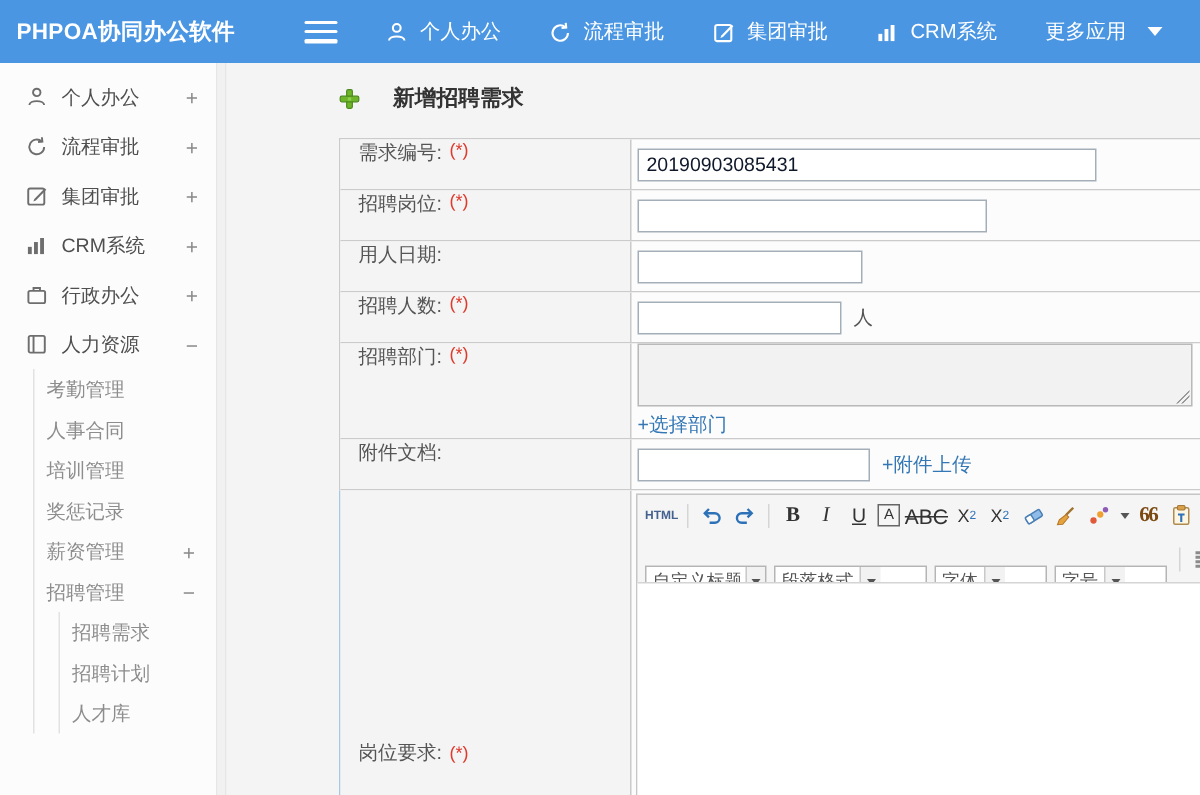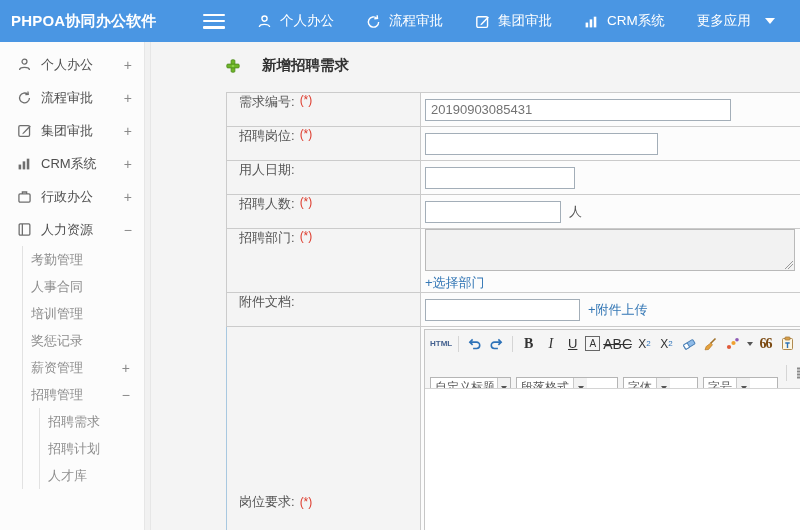--- a/index.html
+++ b/index.html
@@ -42,21 +42,21 @@
   .frow:last-child { border-bottom:none; }
   .flabel { width:194px; flex:none; border-right:1px solid #cbcbcb; background:#f4f4f4; display:flex; align-items:flex-start; padding-left:12px; font-size:13px; color:#555; }
   .req { color:#dd3b2d; margin-left:5px; font-size:12px; }
   .fvalue { flex:1; display:flex; align-items:center; padding-left:4px; }
   .h34 { height:34px; }
   .h64 { height:64px; }
   .row-editor { height:350px; border-left:1px solid #a8c8e0; margin-left:-1px; }
   .row-editor .flabel { align-items:center; }
   .row-editor .fvalue { align-items:stretch; padding:2px 0 2px 3px; }
 
-  input.fld { height:22px; border:1px solid #a3aeb8; background:#fff; font-size:13px; padding:0 5px; font-family:inherit; color:#737373; }
+  input.fld { height:22px; border:1px solid #a3aeb8; background:#fff; font-size:13px; padding:0 5px; font-family:inherit; color:#0f172a; }
   .inp-reqno { width:306px; font-size:14px; }
   .inp-job { width:233px; }
   .inp-date { width:150px; }
   .inp-count { width:136px; }
   .inp-attach { width:155px; }
   .suffix { margin-left:8px; font-size:13px; color:#555; }
   .blue-link { color:#3477b5; font-size:13px; text-decoration:none; cursor:pointer; }
   .dept-cell { flex-direction:column; align-items:flex-start; justify-content:center; gap:3px; }
   textarea.dept-area { width:370px; height:50px; background:#f2f2f2; border:1px solid #b9b9b9; resize:none; position:relative; }
   .area-wrap { position:relative; width:370px; height:50px; }

